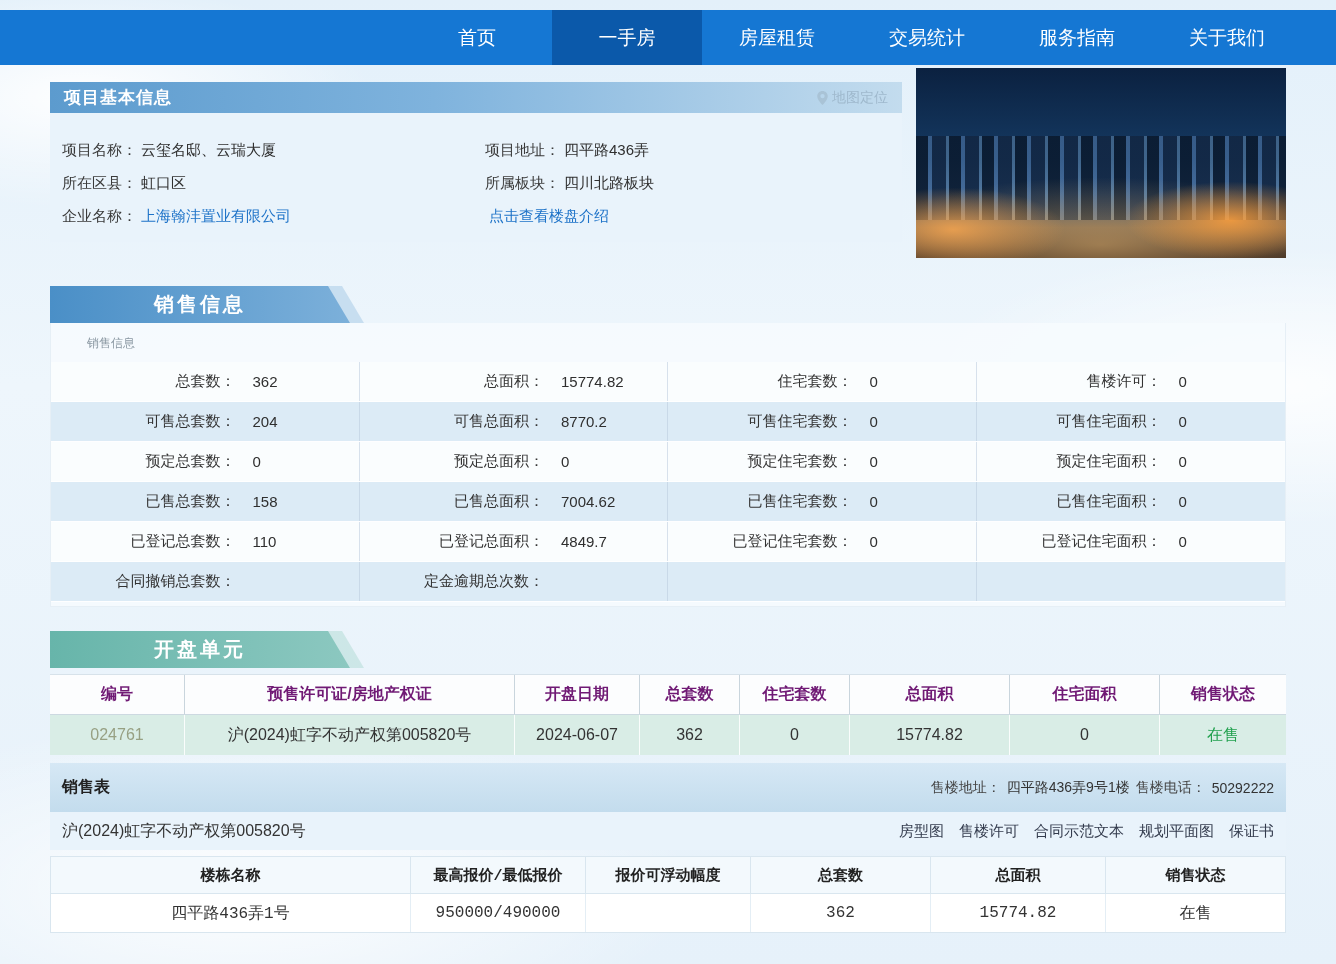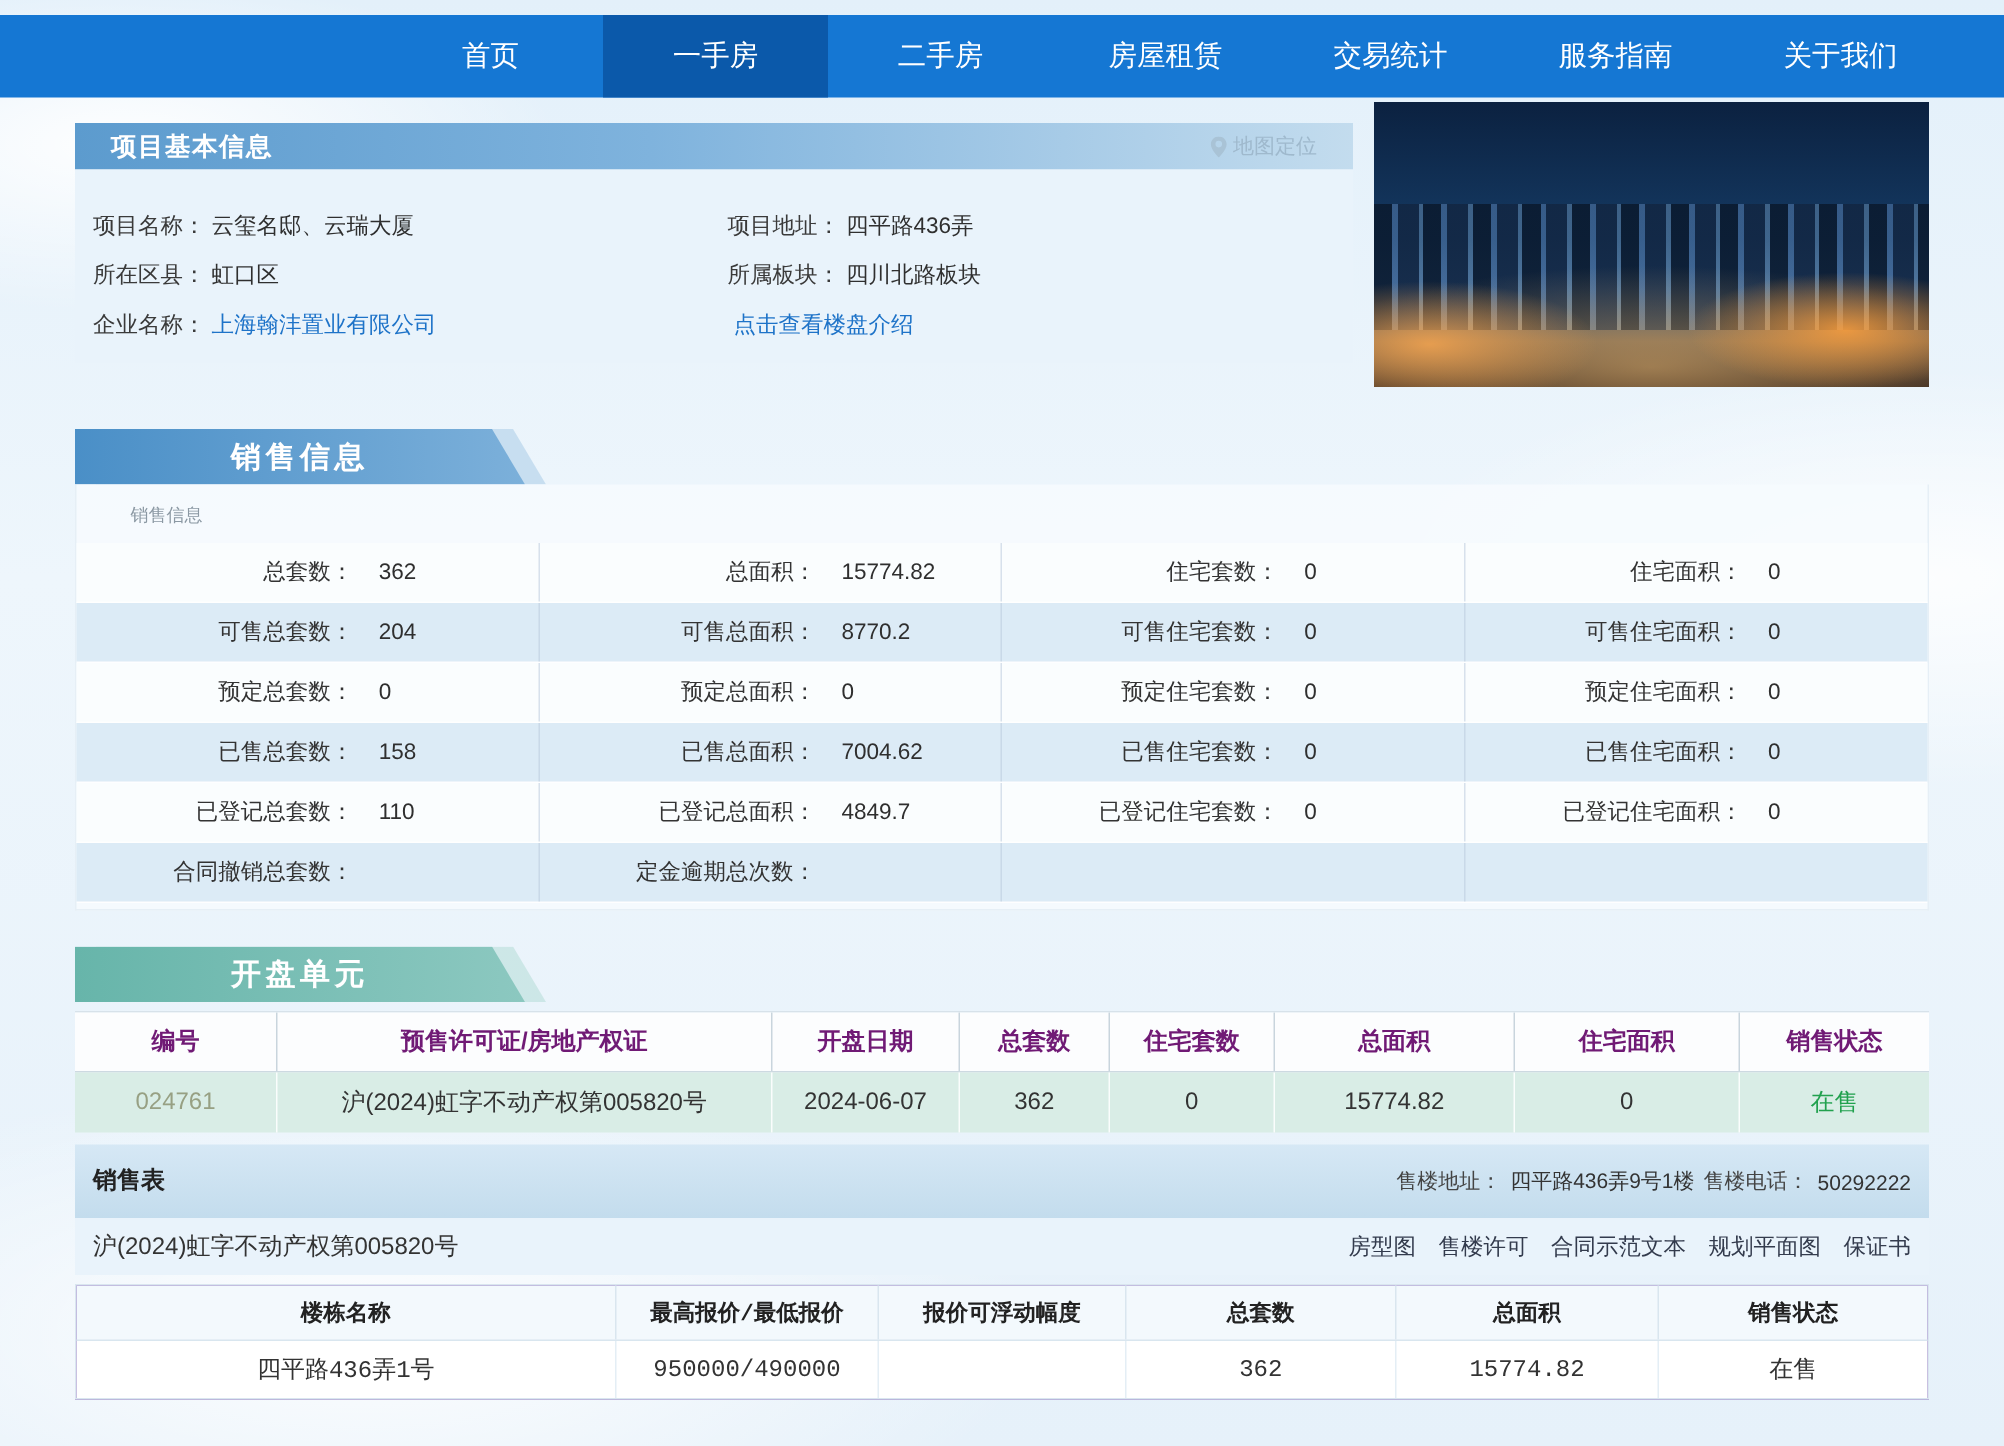--- a/index.html
+++ b/index.html
@@ -25,21 +25,21 @@
   }
   .nav-item.active { background:#0b59aa; }
 
   .main { width:1236px; margin:0 auto; }
 
   
   .project { display:flex; gap:14px; align-items:flex-start; margin-top:3px; }
   .project-left { flex:1; margin-top:14px; }
   .project-header {
     height:31px; display:flex; align-items:center; justify-content:space-between;
-    padding:0 24px;
+    padding:0 14px;
     background:linear-gradient(90deg,#5c9bce 0%,#7fb3dd 45%,#c3dcee 100%);
   }
   .project-header .ph-title { color:#fff; font-weight:bold; font-size:17px; letter-spacing:1px; }
   .map-link { display:flex; align-items:center; gap:4px; color:#9fb9cd; font-size:14px; text-decoration:none; cursor:pointer; }
   .project-body { background:#e9f3fb; padding:14px 0 16px; }
   .p-row { display:flex; height:33px; align-items:flex-end; }
   .p-cell { display:flex; align-items:center; font-size:15px; }
   .p-cell.left  { width:435px; padding-left:12px; }
   .p-cell.right { flex:1; }
   .p-label { color:#3a3a3a; }
@@ -150,21 +150,20 @@
     font-size:16px; color:#333; border-right:1px solid #e4eef5;
   }
   .bt-td:last-child { border-right:none; }
 </style>
 </head>
 <body>
 
 <div class="topnav">
   <a class="nav-item">首页</a>
   <a class="nav-item active">一手房</a>
-  <a class="nav-item">二手房</a>
   <a class="nav-item">房屋租赁</a>
   <a class="nav-item">交易统计</a>
   <a class="nav-item">服务指南</a>
   <a class="nav-item">关于我们</a>
 </div>
 
 <div class="main">
 
   <div class="project">
     <div class="project-left">
@@ -227,21 +226,21 @@
         </div>
       <div class="stat-cell">
           <span class="stat-label">总面积：</span>
           <span class="stat-value">15774.82</span>
         </div>
       <div class="stat-cell">
           <span class="stat-label">住宅套数：</span>
           <span class="stat-value">0</span>
         </div>
       <div class="stat-cell">
-          <span class="stat-label">住宅面积：</span>
+          <span class="stat-label">售楼许可：</span>
           <span class="stat-value">0</span>
         </div>
     </div>
 
     <div class="stat-row even">
       <div class="stat-cell">
           <span class="stat-label">可售总套数：</span>
           <span class="stat-value">204</span>
         </div>
       <div class="stat-cell">

